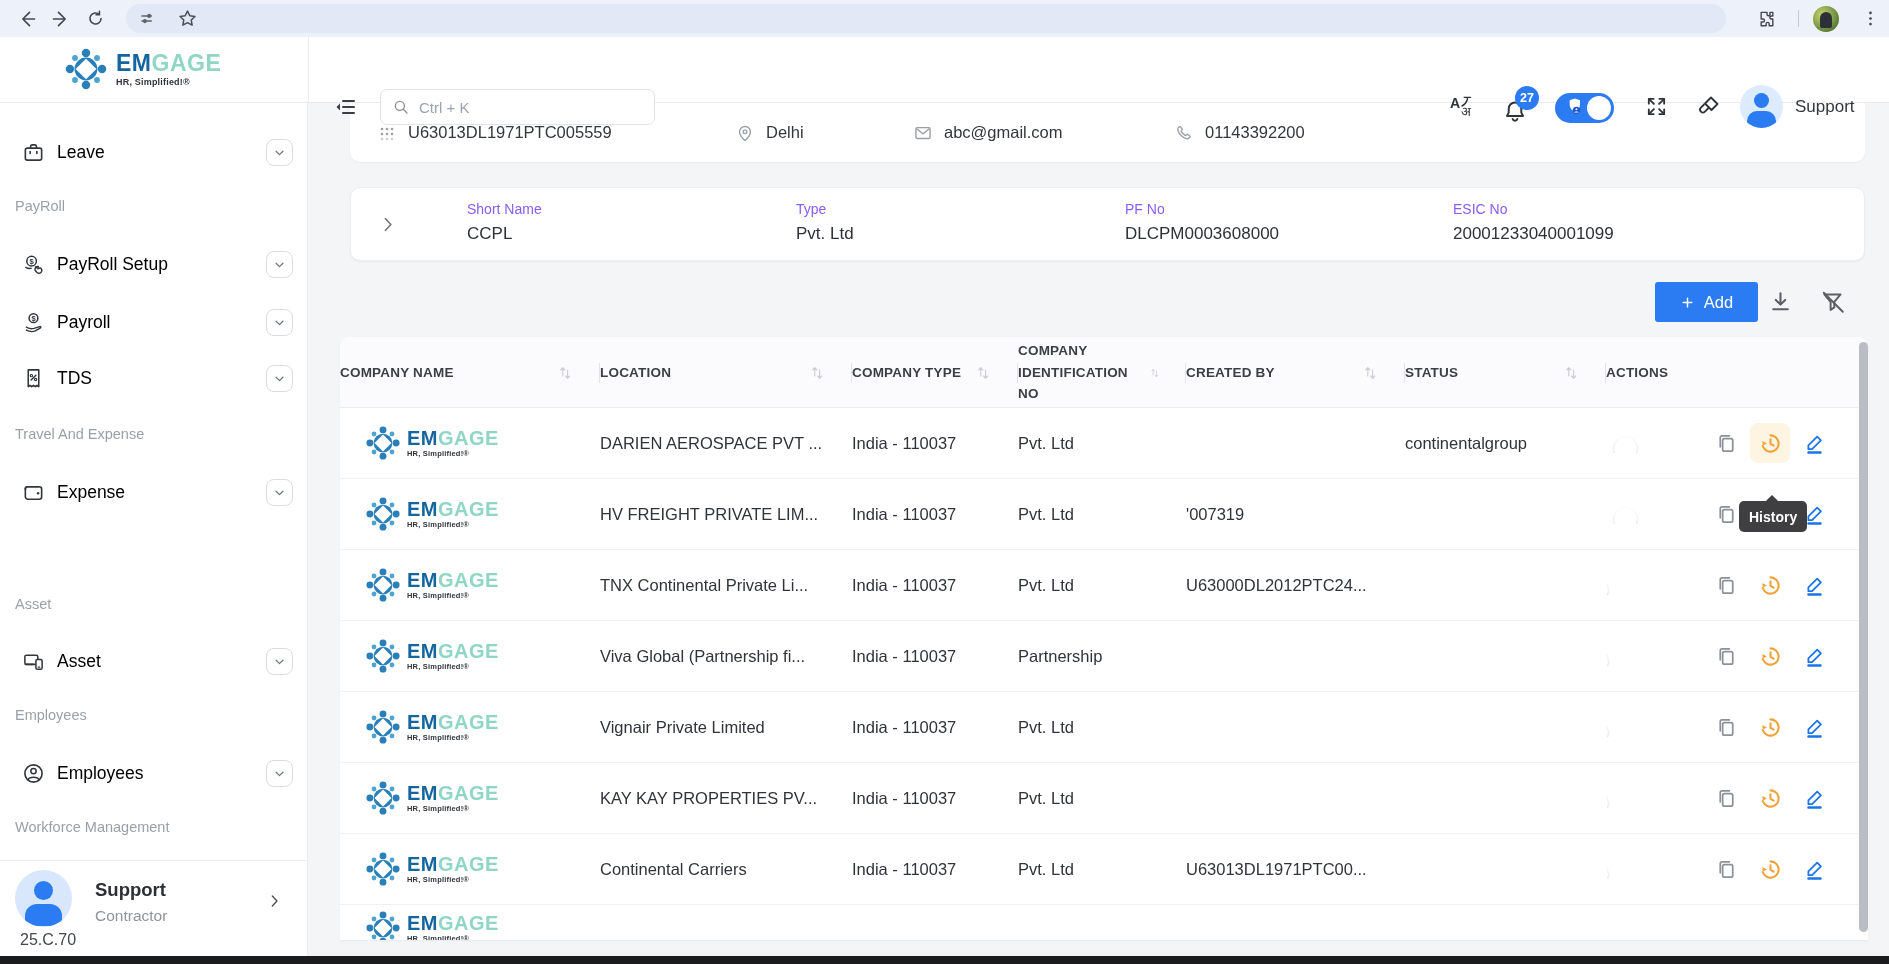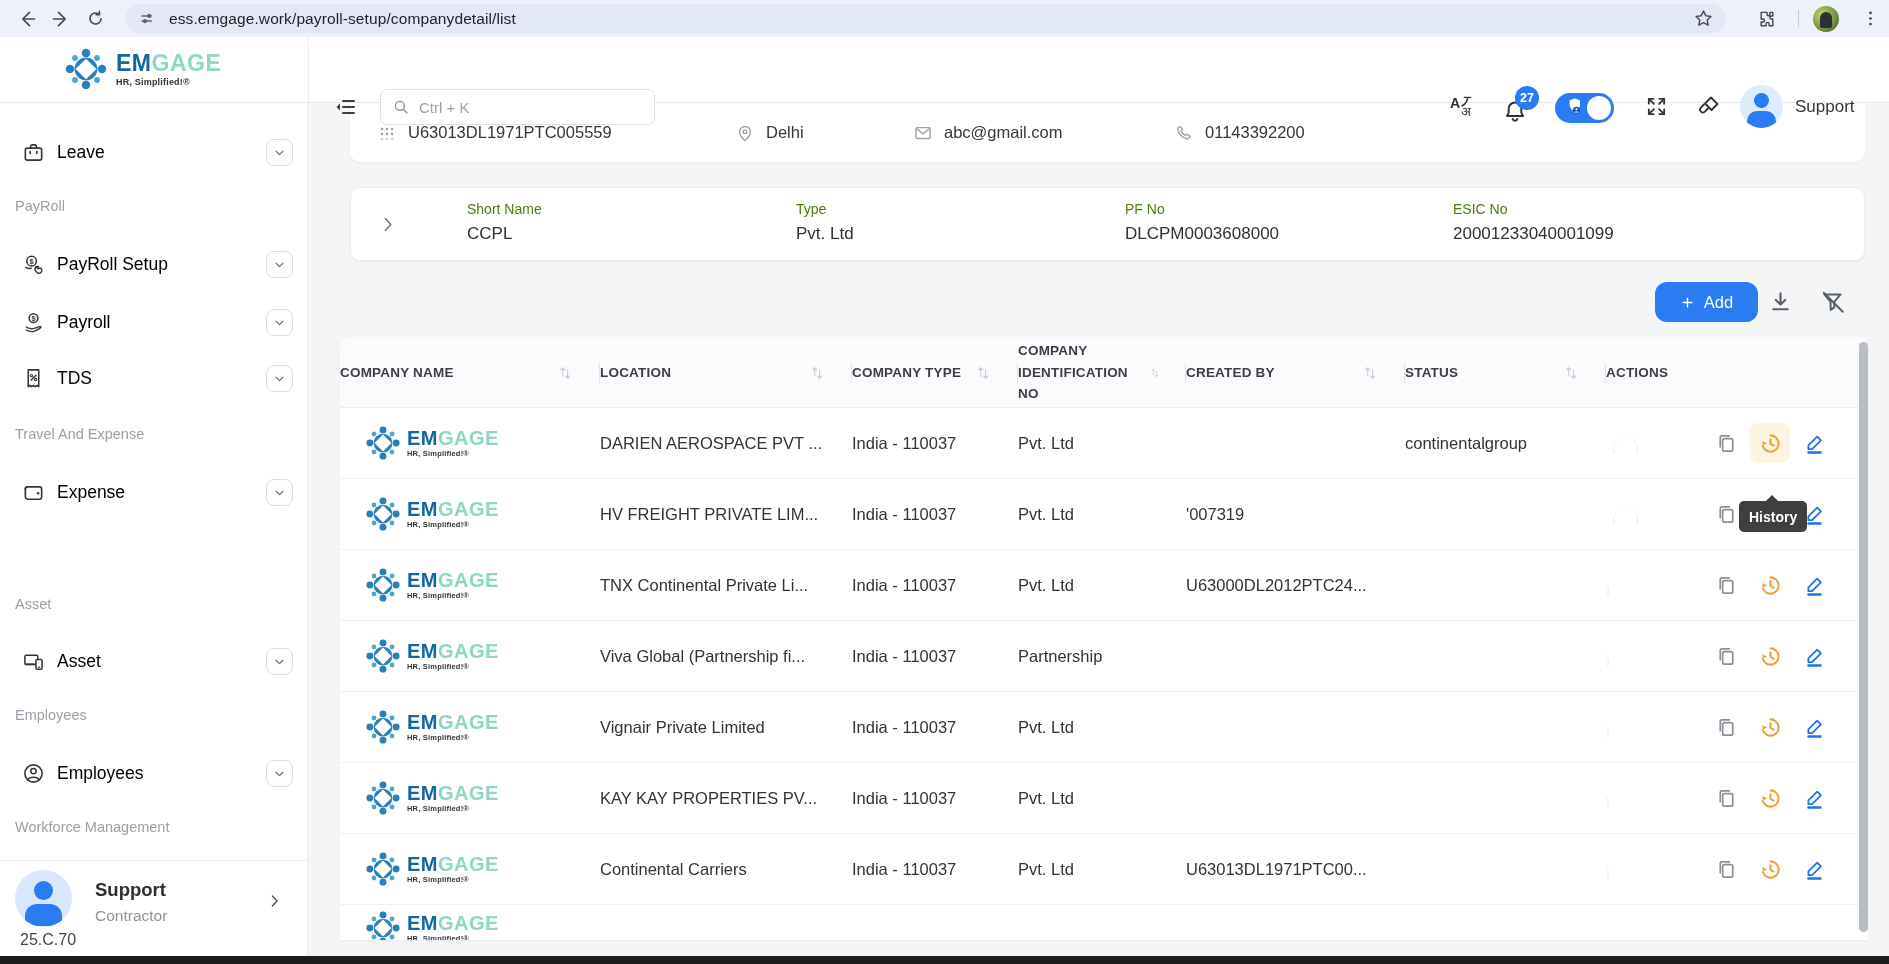--- a/index.html
+++ b/index.html
@@ -64,24 +64,24 @@
 
   
   .main { position:absolute; left:308px; top:103px; width:1581px; height:861px; background:#f4f5f7; }
   .card { background:#fff; box-shadow:0 1px 2px rgba(16,24,40,.05); }
   .strip1 { position:absolute; left:42px; top:0; width:1515px; height:59px; border-radius:0 0 10px 10px; }
   .summary-item { position:absolute; top:0; height:59px; display:flex; align-items:center; gap:11px; color:#99a0a8; }
   .summary-item .val { font-size:16.5px; color:#33373c; }
   .card2 { position:absolute; left:42px; top:84px; width:1515px; height:74px; border-radius:10px; border:1px solid #ededf0; }
   .card2 .expander { position:absolute; left:28px; top:27px; color:#6f757c; cursor:pointer; }
   .detail-field { position:absolute; top:13px; display:flex; flex-direction:column; gap:7px; }
-  .detail-field .dl { font-size:14px; color:#4d7c0f; }
+  .detail-field .dl { font-size:14px; color:#8b5cf6; }
   .detail-field .dv { font-size:17px; color:#2e3237; }
 
-  .add-btn { position:absolute; left:1347px; top:179px; width:103px; height:40px; border:none; border-radius:12px; background:#2b7bf3; color:#fff; font-size:16.5px; font-family:inherit; display:flex; align-items:center; justify-content:center; gap:9px; cursor:pointer; }
+  .add-btn { position:absolute; left:1347px; top:179px; width:103px; height:40px; border:none; border-radius:3px; background:#2b7bf3; color:#fff; font-size:16.5px; font-family:inherit; display:flex; align-items:center; justify-content:center; gap:9px; cursor:pointer; }
   .tool-icon { position:absolute; top:186px; color:#5a5f66; cursor:pointer; }
   .dl-icon { left:1460px; } .filter-icon { left:1512px; }
 
   
   .table-card { position:absolute; left:32px; top:234px; width:1528px; height:603px; border-radius:10px 10px 0 0; overflow:hidden; }
   .tr { display:grid; grid-template-columns:260px 252px 166px 168px 219px 201px 100px 162px; align-items:center; }
   .thead { height:71px; background:#fbfbfd; border-bottom:1px solid #ebedf0; }
   .th { position:relative; height:71px; display:flex; align-items:center; justify-content:space-between; padding-right:26px; }
   .th:not(:last-child)::after { content:""; position:absolute; right:0; top:26px; height:20px; width:1px; background:#e2e4e8; }
   .th-label { font-size:13.5px; font-weight:bold; color:#3b3f45; letter-spacing:.2px; line-height:1.6; max-width:165px; }
@@ -301,21 +301,20 @@
       <svg width="19" height="19" viewBox="0 0 24 24">
         <use href="#i-reload"></use>
       </svg>
     </span>
   <div class="omnibox">
     <span class="tune">
         <svg width="19" height="19" viewBox="0 0 22 22">
           <use href="#i-tune"></use>
         </svg>
       </span>
-    <span class="url-text">ess.emgage.work/payroll-setup/companydetail/list</span>
     <span class="star-btn">
         <svg width="21" height="21" viewBox="0 0 24 24">
           <use href="#i-star"></use>
         </svg>
       </span>
   </div>
   <div class="browser-right">
     <span class="nav-btn">
         <svg width="20" height="20" viewBox="0 0 24 24" color="#45484d">
           <use href="#i-puzzle"></use>

